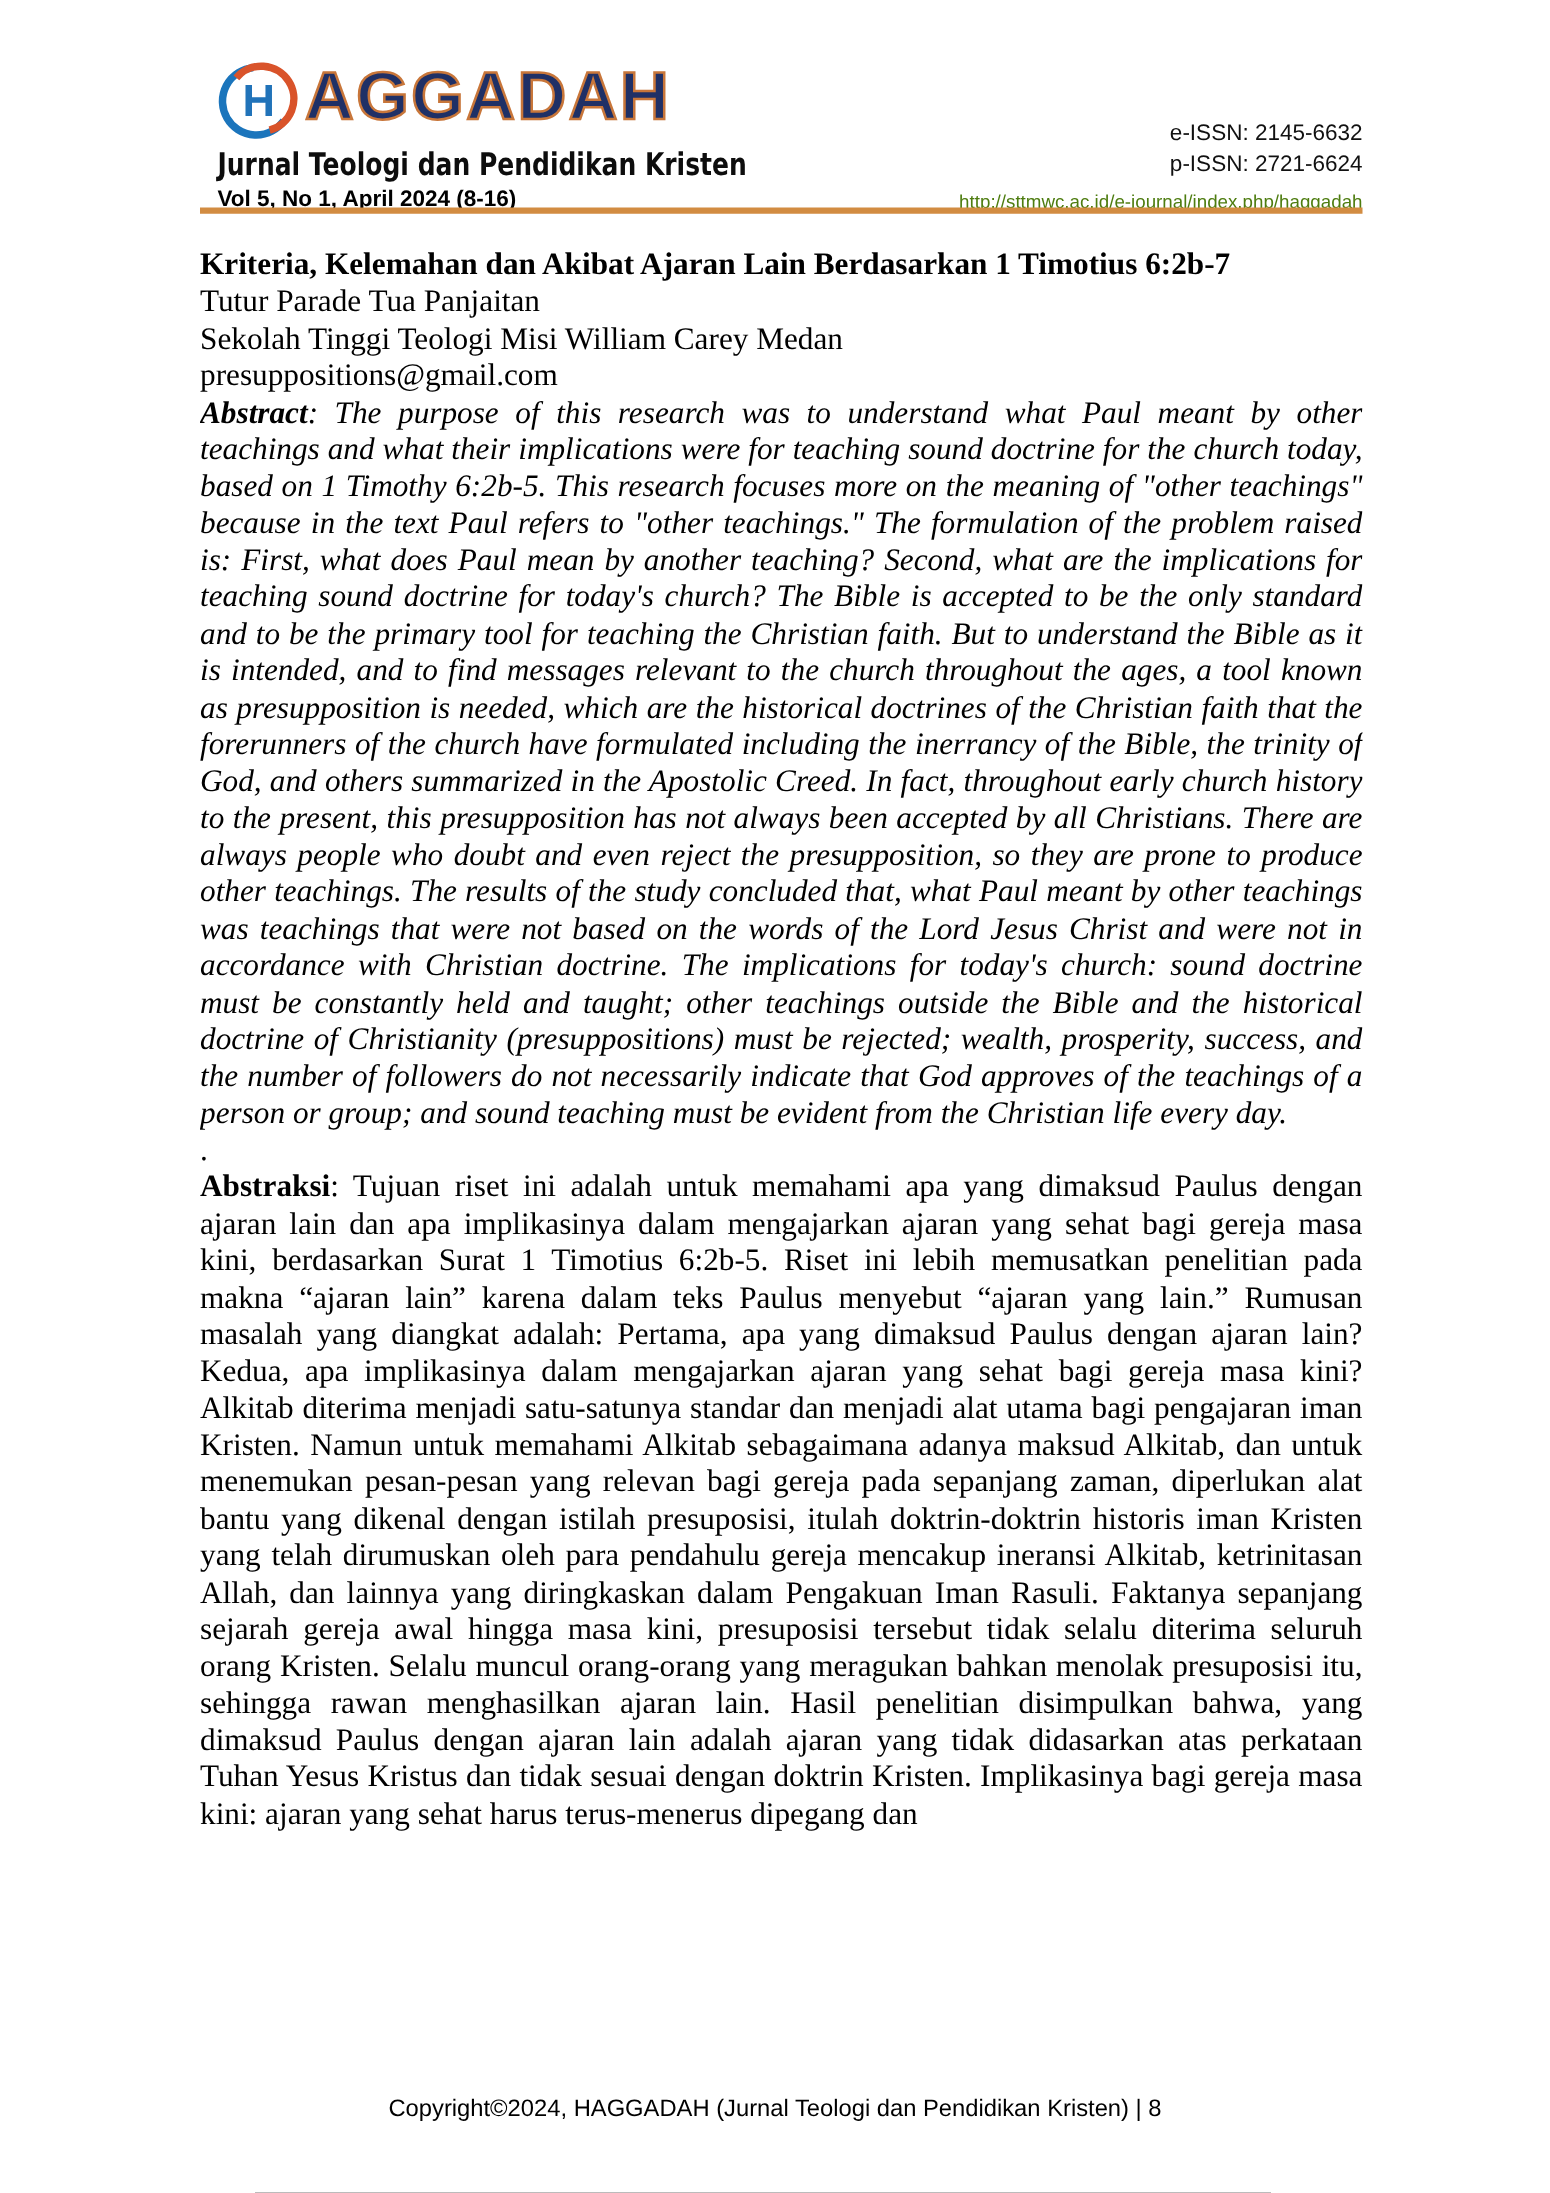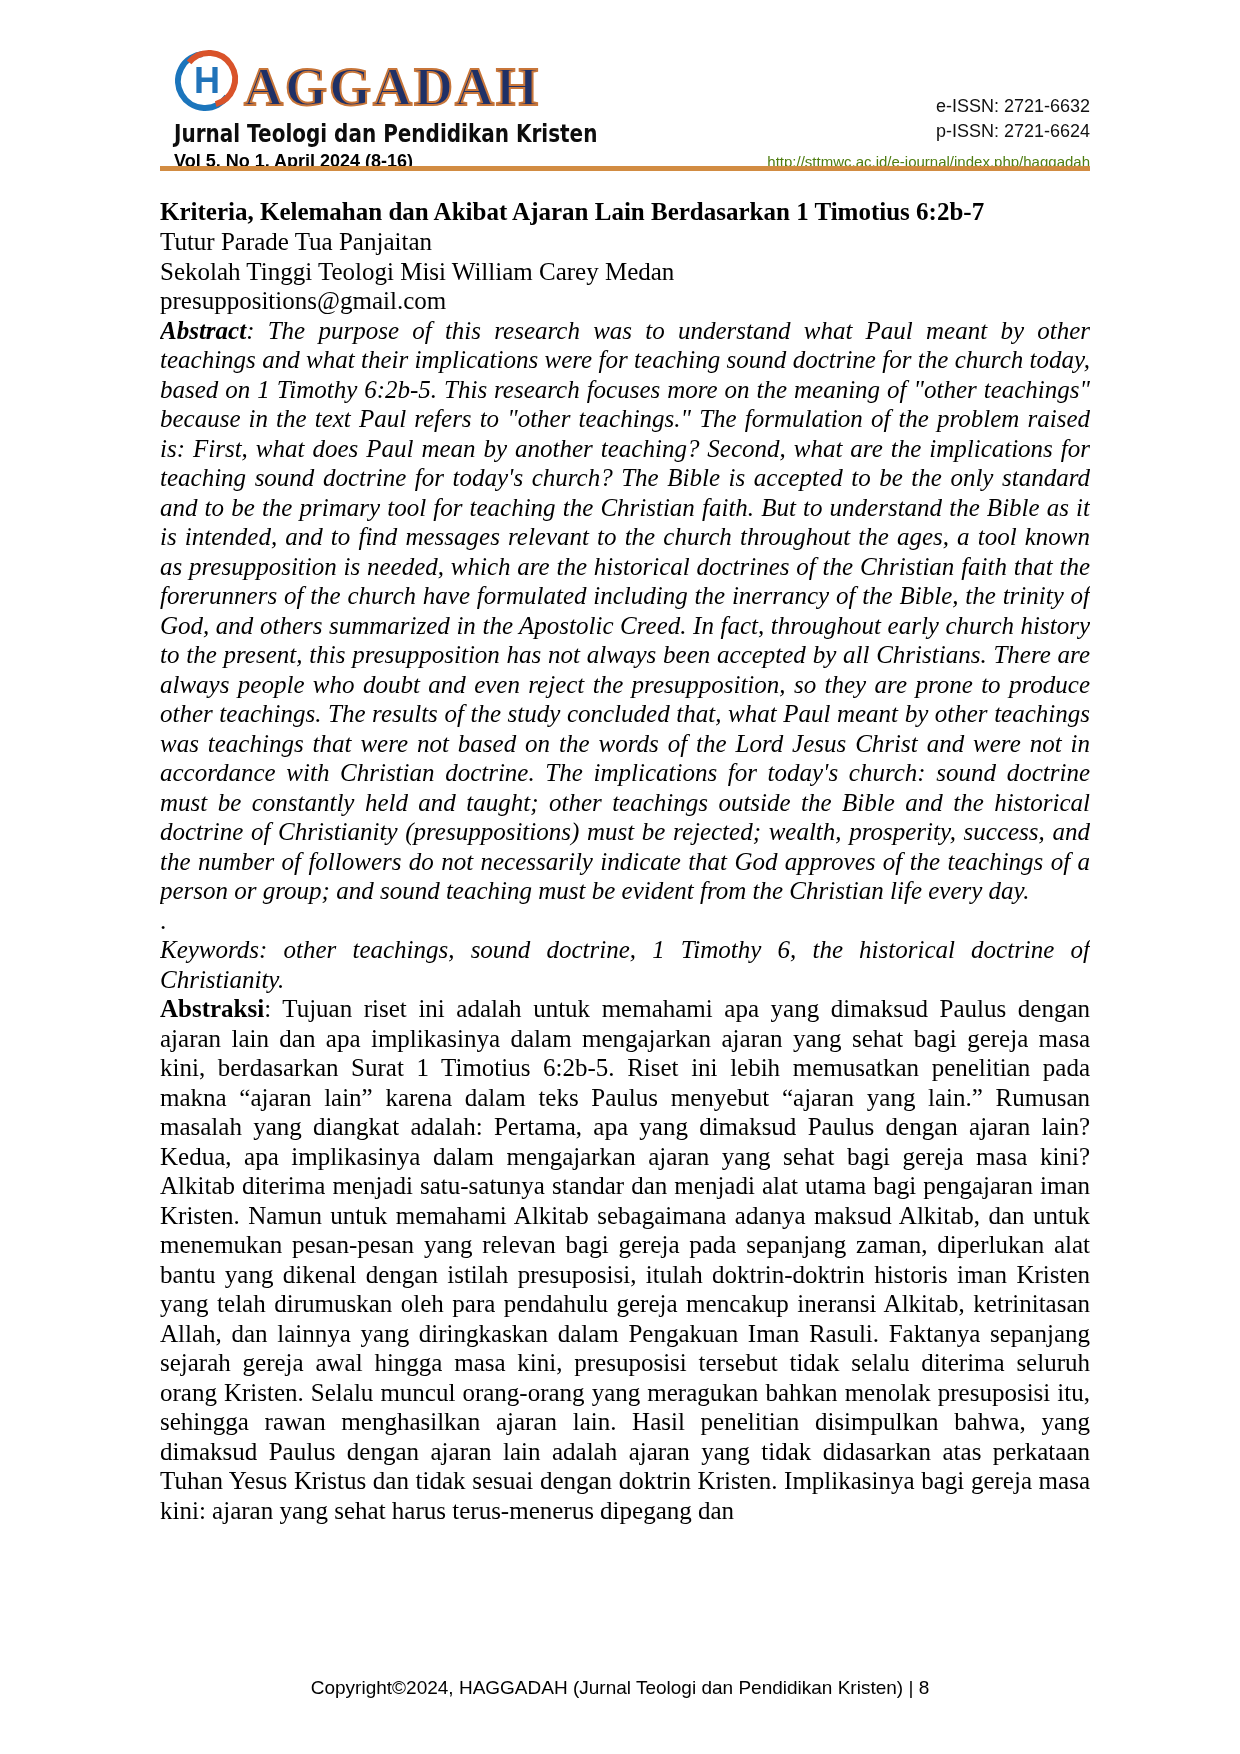--- a/index.html
+++ b/index.html
@@ -6,23 +6,23 @@
   .page{
     position:relative;width:1240px;height:1754px;background:#ffffff;
     margin:0 auto;overflow:hidden;
     font-family:"Liberation Serif", serif;color:#000;
   }
   
   .hdr{position:absolute;top:44px;left:160px;width:930px;}
   .logo-row{display:flex;align-items:flex-start;margin-left:12px;}
   .logo-mark{width:70px;height:70px;flex:0 0 auto;margin-top:2px;}
   .wordmark{
-    font-family:Liberation Serif, serif;font-weight:bold;
+    font-family:Liberation Sans, sans-serif;font-weight:bold;
     font-size:54px;line-height:62px;color:#1f3066;letter-spacing:2px;
-    -webkit-text-stroke:2px #c8763a;margin-left:2px;margin-top:12px;
+    -webkit-text-stroke:2px #c8763a;margin-left:2px;margin-top:2px;
   }
   .subtitle{
     font-family:"DejaVu Sans", sans-serif;font-weight:bold;
     font-size:25px;line-height:28px;color:#0d0d0d;
     transform:scaleX(0.80);transform-origin:left;
     margin-left:14px;margin-top:2px;white-space:nowrap;
   }
   .volline{
     font-family:"Liberation Sans", sans-serif;font-size:18px;line-height:22px;
     color:#000;margin-left:14px;margin-top:2px;font-weight:bold;
@@ -68,42 +68,41 @@
         <path d="M 30.6 8.1 A 27 27 0 1 0 55.1 50.5" fill="none" stroke="#1b75bc" stroke-width="6"></path>
         <path d="M 17.1 16.3 A 26 26 0 1 1 43.7 58.1" fill="none" stroke="#d9532a" stroke-width="6"></path>
         <text x="35" y="47" text-anchor="middle" font-family="Liberation Sans, sans-serif" font-size="36" font-weight="bold" fill="#2173b9">H</text>
       </svg>
       <div class="wordmark">AGGADAH</div>
     </div>
     <div class="subtitle">Jurnal Teologi dan Pendidikan Kristen</div>
     <div class="volline">Vol 5, No 1, April 2024 (8-16)</div>
 
     <div class="issn">
-      <div>e-ISSN: 2721-6632</div>
+      <div>e-ISSN: 2145-6632</div>
       <div>p-ISSN: 2721-6624</div>
       <div class="url">http://sttmwc.ac.id/e-journal/index.php/haggadah</div>
     </div>
   </div>
 
   <div class="rule"></div>
 
   <div class="content">
     <div class="title">Kriteria, Kelemahan dan Akibat Ajaran Lain Berdasarkan 1 Timotius 6:2b-7</div>
 
     <div class="authors">
       <div>Tutur Parade Tua Panjaitan</div>
       <div>Sekolah Tinggi Teologi Misi William Carey Medan</div>
       <div>presuppositions@gmail.com</div>
     </div>
 
     <p class="para abstract"><span class="lead">Abstract</span><span>: The purpose of this research was to understand what Paul meant by other teachings and what their implications were for teaching sound doctrine for the church today, based on 1 Timothy 6:2b-5. This research focuses more on the meaning of "other teachings" because in the text Paul refers to "other teachings." The formulation of the problem raised is: First, what does Paul mean by another teaching? Second, what are the implications for teaching sound doctrine for today's church? The Bible is accepted to be the only standard and to be the primary tool for teaching the Christian faith. But to understand the Bible as it is intended, and to find messages relevant to the church throughout the ages, a tool known as presupposition is needed, which are the historical doctrines of the Christian faith that the forerunners of the church have formulated including the inerrancy of the Bible, the trinity of God, and others summarized in the Apostolic Creed. In fact, throughout early church history to the present, this presupposition has not always been accepted by all Christians. There are always people who doubt and even reject the presupposition, so they are prone to produce other teachings. The results of the study concluded that, what Paul meant by other teachings was teachings that were not based on the words of the Lord Jesus Christ and were not in accordance with Christian doctrine. The implications for today's church: sound doctrine must be constantly held and taught; other teachings outside the Bible and the historical doctrine of Christianity (presuppositions) must be rejected; wealth, prosperity, success, and the number of followers do not necessarily indicate that God approves of the teachings of a person or group; and sound teaching must be evident from the Christian life every day.</span></p>
 
     <p class="dotline">.</p>
 
-    <p class="para keywords">Keywords: other teachings, sound doctrine, 1 Timothy 6, the historical doctrine of Christianity.</p>
 
     <p class="para abstraksi"><span class="lead">Abstraksi</span><span>: Tujuan riset ini adalah untuk memahami apa yang dimaksud Paulus dengan ajaran lain dan apa implikasinya dalam mengajarkan ajaran yang sehat bagi gereja masa kini, berdasarkan Surat 1 Timotius 6:2b-5. Riset ini lebih memusatkan penelitian pada makna “ajaran lain” karena dalam teks Paulus menyebut “ajaran yang lain.” Rumusan masalah yang diangkat adalah: Pertama, apa yang dimaksud Paulus dengan ajaran lain? Kedua, apa implikasinya dalam mengajarkan ajaran yang sehat bagi gereja masa kini? Alkitab diterima menjadi satu-satunya standar dan menjadi alat utama bagi pengajaran iman Kristen. Namun untuk memahami Alkitab sebagaimana adanya maksud Alkitab, dan untuk menemukan pesan-pesan yang relevan bagi gereja pada sepanjang zaman, diperlukan alat bantu yang dikenal dengan istilah presuposisi, itulah doktrin-doktrin historis iman Kristen yang telah dirumuskan oleh para pendahulu gereja mencakup ineransi Alkitab, ketrinitasan Allah, dan lainnya yang diringkaskan dalam Pengakuan Iman Rasuli. Faktanya sepanjang sejarah gereja awal hingga masa kini, presuposisi tersebut tidak selalu diterima seluruh orang Kristen. Selalu muncul orang-orang yang meragukan bahkan menolak presuposisi itu, sehingga rawan menghasilkan ajaran lain. Hasil penelitian disimpulkan bahwa, yang dimaksud Paulus dengan ajaran lain adalah ajaran yang tidak didasarkan atas perkataan Tuhan Yesus Kristus dan tidak sesuai dengan doktrin Kristen. Implikasinya bagi gereja masa kini: ajaran yang sehat harus terus-menerus dipegang dan</span></p>
   </div>
 
   <div class="pgfooter">
     <span>Copyright©2024, HAGGADAH (Jurnal Teologi dan Pendidikan Kristen) | 8</span>
   </div>
 
 </div>
 

